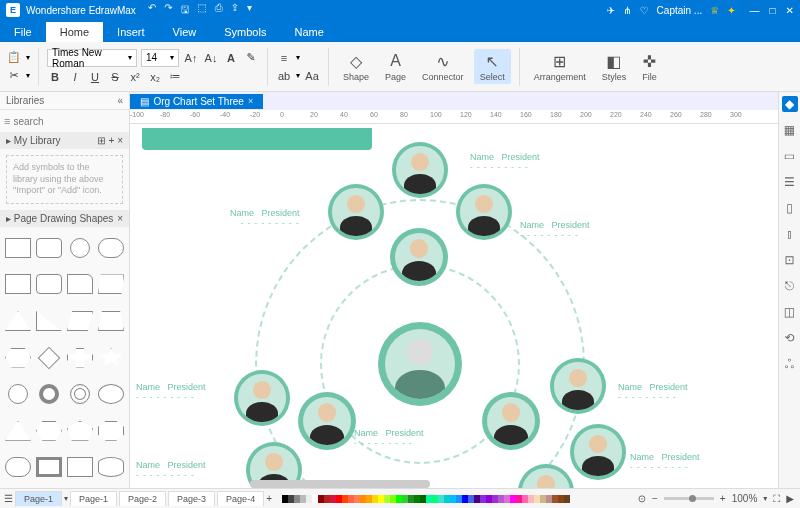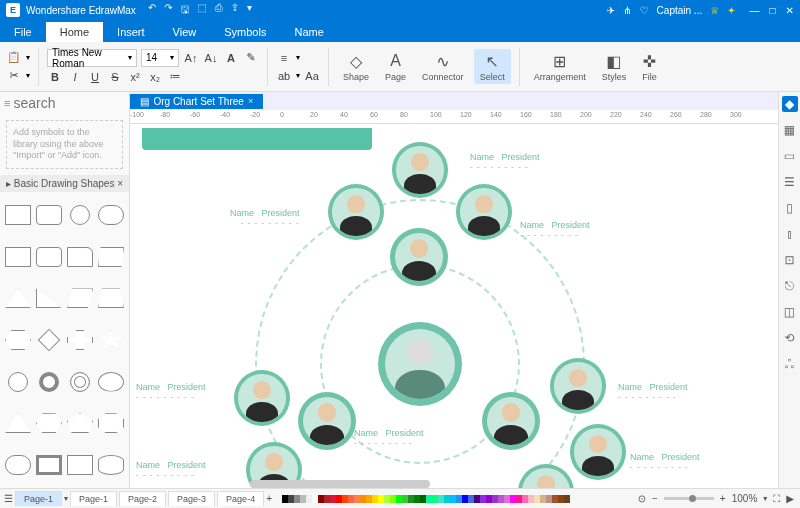--- a/index.html
+++ b/index.html
@@ -21,21 +21,21 @@
 .size-select{height:18px;width:38px;border:1px solid #ccc;background:#fff;font-size:10px;padding:0 4px;display:flex;align-items:center;justify-content:space-between}
 .ribbon-btn{width:16px;height:16px;display:flex;align-items:center;justify-content:center;font-size:11px;color:#444;cursor:pointer}
 .ribbon-sep{width:1px;height:38px;background:#ddd;margin:0 4px}
 .ribbon-tool{display:flex;flex-direction:column;align-items:center;gap:1px;padding:2px 6px;cursor:pointer;font-size:9px;color:#555}
 .ribbon-tool .icon{font-size:16px;height:20px;display:flex;align-items:center}
 .ribbon-tool.sel{background:#d0e7ff;border-radius:2px}
 .main{display:flex;height:396px}
 .sidebar{width:130px;background:#f9f9f9;border-right:1px solid #ddd;display:flex;flex-direction:column;font-size:10px}
 .sidebar-hdr{height:18px;display:flex;align-items:center;justify-content:space-between;padding:0 6px;color:#666;border-bottom:1px solid #e5e5e5}
 .search-row{display:flex;align-items:center;padding:3px 4px;gap:3px}
-.search-row input{flex:1;height:16px;border:none;background:transparent;font-size:14px;outline:none}
+.search-row input{flex:1;height:16px;border:none;background:transparent;font-size:10px;outline:none}
 .search-row .sicon{color:#888;font-size:11px}
 .lib-section{background:#ececec;padding:3px 6px;display:flex;align-items:center;justify-content:space-between;color:#555;font-size:10px;cursor:pointer}
 .lib-hint{margin:6px;padding:6px;border:1px dashed #ccc;color:#aaa;font-size:9px;line-height:1.3}
 .shapes-grid{display:grid;grid-template-columns:repeat(4,1fr);gap:3px;padding:4px;overflow:auto;flex:1}
 .shape{width:26px;height:20px;border:1px solid #888;background:#fff;margin:auto}
 .shape.rnd{border-radius:4px}
 .shape.circ{border-radius:50%;width:20px}
 .shape.diam{transform:rotate(45deg);width:16px;height:16px}
 .canvas-area{flex:1;display:flex;flex-direction:column;position:relative}
 .doc-tabs{height:18px;background:#eef;display:flex;align-items:center;font-size:10px}
@@ -183,28 +183,36 @@
       <span>Styles</span>
     </div>
   <div class="ribbon-tool">
       <div class="icon">✜</div>
       <span>File</span>
     </div>
 </div>
 
 <div class="main">
   <div class="sidebar">
+    <div class="sidebar-hdr">
+      <span>Libraries</span>
+      <span>«</span>
+    </div>
     <div class="search-row">
       <span class="sicon">≡</span>
       <input placeholder="search" style="">
       <span class="sicon">🔍</span>
     </div>
+    <div class="lib-section">
+      <span>▸ <span>My Library</span></span>
+      <span><span>⊞</span> <span>+</span> <span>×</span></span>
+    </div>
     <div class="lib-hint">Add symbols to the library using the above "Import" or "Add" icon.</div>
     <div class="lib-section">
-      <span>▸ <span>Basic Drawing Shapes</span></span>
+      <span>▸ <span>Page Drawing Shapes</span></span>
       <span>×</span>
     </div>
     <div class="shapes-grid">
       <div class="shape"></div>
       <div class="shape rnd"></div>
       <div class="shape circ"></div>
       <div class="shape rnd" style="border-radius:10px"></div>
       <div class="shape"></div>
       <div class="shape rnd"></div>
       <div class="shape" style="border-radius:0 6px 0 0"></div>

